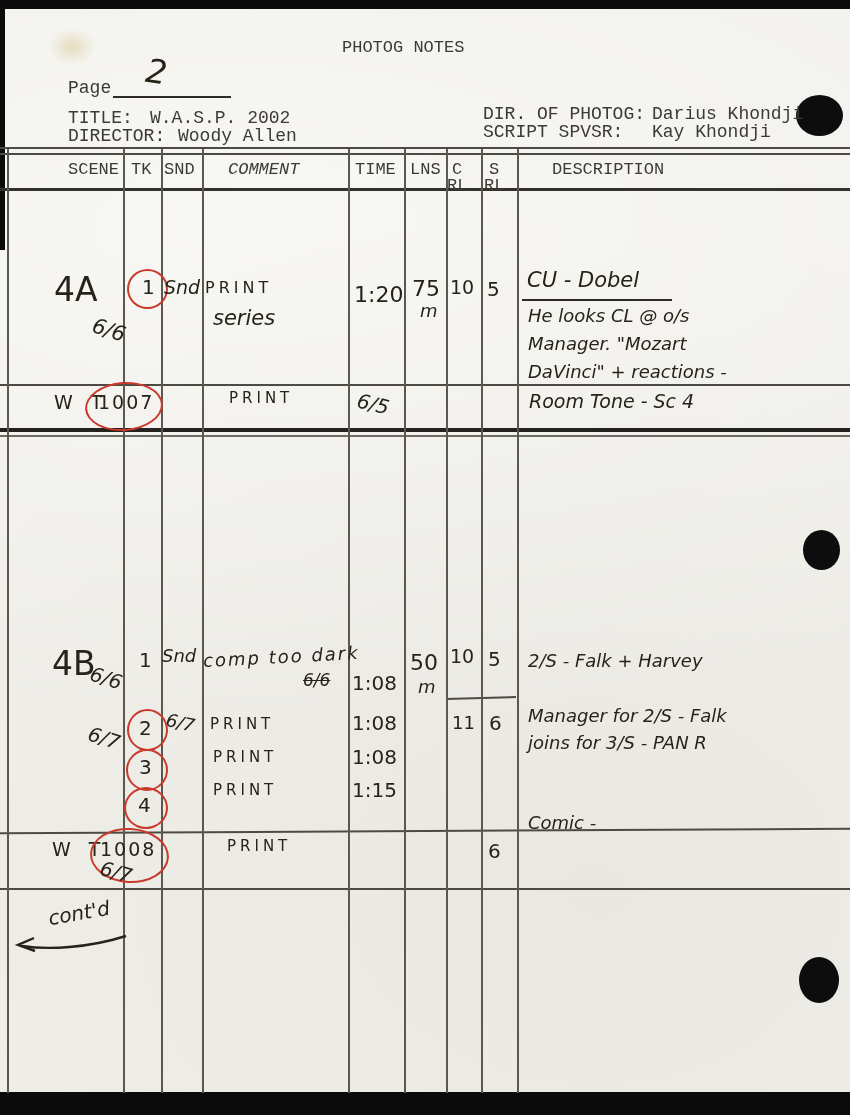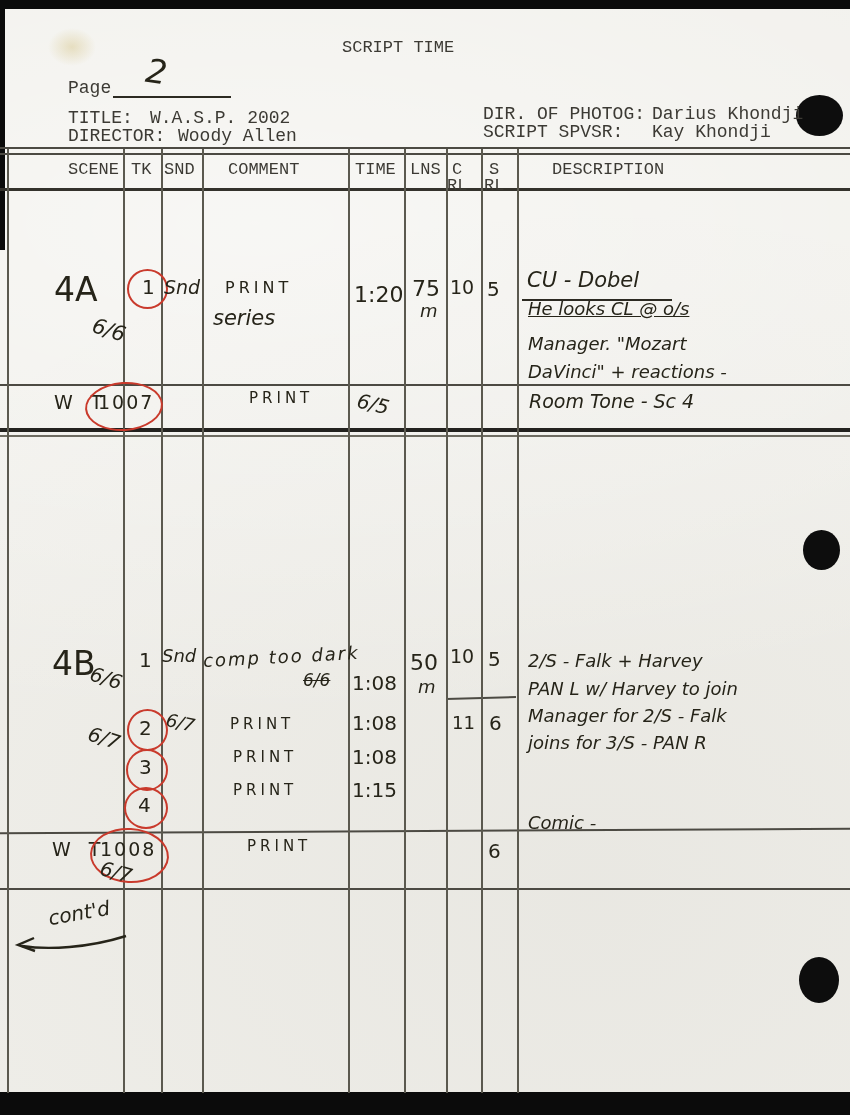--- a/index.html
+++ b/index.html
@@ -13,40 +13,40 @@
     radial-gradient(1200px 500px at 30% 20%,rgba(255,255,255,.5),rgba(0,0,0,0)),
     radial-gradient(900px 700px at 70% 80%,rgba(120,115,100,.06),rgba(0,0,0,0));}
   
   .typed{position:absolute;font-family:"Liberation Mono",monospace;color:#3c3a34;white-space:pre;}
   
   .hline{position:absolute;background:#4c4a43;height:2px;}
   .vline{position:absolute;background:#5b594f;width:2px;top:149px;height:944px;}
   
   .hw{position:absolute;color:#262419;white-space:pre;font-family:"DejaVu Sans",sans-serif;}
   .cur{font-style:italic;}
-  .caps{letter-spacing:4px;margin-left:20px;}
+  .caps{letter-spacing:4px;}
   .red{position:absolute;border:2.2px solid #c93a2c;border-radius:50%;}
   .strike{text-decoration:line-through;}
   .uline{position:absolute;background:#2c2a22;height:2px;}
 </style>
 </head>
 <body>
 
 <div id="page">
   <div class="tone"></div>
 
   <div class="bar" style="left:0;top:0;width:850px;height:9px;"></div>
   <div class="bar" style="left:0;top:1092px;width:850px;height:23px;"></div>
   <div class="bar" style="left:0;top:0;width:5px;height:250px;"></div>
   <div class="punch" style="left:796px;top:95px;width:47px;height:41px;"></div>
   <div class="punch" style="left:803px;top:530px;width:37px;height:40px;"></div>
   <div class="punch" style="left:799px;top:957px;width:40px;height:46px;"></div>
   <div class="stain" style="left:48px;top:28px;width:48px;height:38px;"></div>
 
-  <div class="typed" style="left:342px;top:38px;font-size:17px;">SCRIPT TIME</div>
+  <div class="typed" style="left:342px;top:38px;font-size:17px;">PHOTOG NOTES</div>
   <div class="typed" style="left:68px;top:78px;font-size:18px;">Page</div>
   <div class="hw cur" style="left:146px;top:52px;font-size:33px;transform:rotate(8deg);">2</div>
   <div class="uline" style="left:113px;top:96px;width:118px;height:1.5px;"></div>
 
   <div class="typed" style="left:68px;top:108px;font-size:18px;">TITLE:</div>
   <div class="typed" style="left:150px;top:108px;font-size:18px;">W.A.S.P. 2002</div>
   <div class="typed" style="left:68px;top:126px;font-size:18px;">DIRECTOR:</div>
   <div class="typed" style="left:178px;top:126px;font-size:18px;">Woody Allen</div>
   <div class="typed" style="left:483px;top:104px;font-size:18px;">DIR. OF PHOTOG:</div>
   <div class="typed" style="left:652px;top:104px;font-size:18px;">Darius Khondji</div>
@@ -69,21 +69,21 @@
   <div class="vline" style="left:202px;"></div>
   <div class="vline" style="left:348px;"></div>
   <div class="vline" style="left:404px;"></div>
   <div class="vline" style="left:446px;"></div>
   <div class="vline" style="left:481px;"></div>
   <div class="vline" style="left:517px;"></div>
 
   <div class="typed" style="left:68px;top:160px;font-size:17px;">SCENE</div>
   <div class="typed" style="left:131px;top:160px;font-size:17px;">TK</div>
   <div class="typed" style="left:164px;top:160px;font-size:17px;">SND</div>
-  <div class="typed" style="left:228px;top:160px;font-size:17px;">COMMENT</div>
+  <div class="typed" style="left:228px;top:160px;font-size:17px;font-style:italic;">COMMENT</div>
   <div class="typed" style="left:355px;top:160px;font-size:17px;">TIME</div>
   <div class="typed" style="left:410px;top:160px;font-size:17px;">LNS</div>
   <div class="typed" style="left:452px;top:160px;font-size:17px;">C</div>
   <div class="typed" style="left:447px;top:176px;font-size:17px;">RL</div>
   <div class="typed" style="left:489px;top:160px;font-size:17px;">S</div>
   <div class="typed" style="left:484px;top:176px;font-size:17px;">RL</div>
   <div class="typed" style="left:552px;top:160px;font-size:17px;">DESCRIPTION</div>
 
   <div class="hw" style="left:54px;top:270px;font-size:33px;">4A</div>
   <div class="hw cur" style="left:92px;top:318px;font-size:21px;transform:rotate(18deg);">6/6</div>
@@ -92,21 +92,21 @@
   <div class="hw cur" style="left:164px;top:276px;font-size:19px;">Snd</div>
   <div class="hw caps" style="left:205px;top:278px;font-size:16px;">PRINT</div>
   <div class="hw cur" style="left:213px;top:306px;font-size:21px;">series</div>
   <div class="hw" style="left:354px;top:282px;font-size:22px;">1:20</div>
   <div class="hw" style="left:412px;top:276px;font-size:22px;">75</div>
   <div class="hw cur" style="left:420px;top:300px;font-size:18px;">m</div>
   <div class="hw" style="left:450px;top:276px;font-size:19px;">10</div>
   <div class="hw" style="left:487px;top:277px;font-size:20px;">5</div>
   <div class="hw cur" style="left:527px;top:268px;font-size:21px;">CU - Dobel</div>
   <div class="uline" style="left:522px;top:299px;width:150px;"></div>
-  <div class="hw cur" style="left:528px;top:298px;font-size:18px;text-decoration:underline;">He looks CL @ o/s</div>
+  <div class="hw cur" style="left:528px;top:305px;font-size:18px;">He looks CL @ o/s</div>
   <div class="hw cur" style="left:528px;top:333px;font-size:18px;">Manager. "Mozart</div>
   <div class="hw cur" style="left:528px;top:361px;font-size:18px;">DaVinci" + reactions -</div>
 
   <div class="hw" style="left:54px;top:391px;font-size:19px;letter-spacing:6px;">W T</div>
   <div class="hw" style="left:98px;top:391px;font-size:19px;letter-spacing:2px;">1007</div>
   <div class="red" style="left:85px;top:382px;width:74px;height:45px;transform:rotate(-4deg);"></div>
   <div class="hw caps" style="left:229px;top:389px;font-size:15px;">PRINT</div>
   <div class="hw cur" style="left:357px;top:392px;font-size:20px;transform:rotate(14deg);">6/5</div>
   <div class="hw cur" style="left:529px;top:390px;font-size:19px;">Room Tone - Sc 4</div>
 
@@ -136,21 +136,20 @@
   <div class="hw" style="left:139px;top:755px;font-size:20px;">3</div>
   <div class="hw caps" style="left:213px;top:748px;font-size:15px;">PRINT</div>
   <div class="hw" style="left:352px;top:745px;font-size:20px;">1:08</div>
 
   <div class="red" style="left:124px;top:787px;width:40px;height:38px;"></div>
   <div class="hw" style="left:138px;top:793px;font-size:20px;">4</div>
   <div class="hw caps" style="left:213px;top:781px;font-size:15px;">PRINT</div>
   <div class="hw" style="left:352px;top:778px;font-size:20px;">1:15</div>
 
   <div class="hw cur" style="left:528px;top:650px;font-size:18px;">2/S - Falk + Harvey</div>
-  <div class="hw cur" style="left:528px;top:678px;font-size:18px;">PAN L w/ Harvey to join</div>
   <div class="hw cur" style="left:528px;top:705px;font-size:18px;">Manager for 2/S - Falk</div>
   <div class="hw cur" style="left:528px;top:732px;font-size:18px;">joins for 3/S - PAN R</div>
   <div class="hw cur" style="left:528px;top:812px;font-size:18px;">Comic -</div>
 
   <div class="hw" style="left:52px;top:838px;font-size:19px;letter-spacing:6px;">W T</div>
   <div class="hw" style="left:100px;top:838px;font-size:19px;letter-spacing:2px;">1008</div>
   <div class="red" style="left:90px;top:828px;width:75px;height:51px;transform:rotate(3deg);"></div>
   <div class="hw cur" style="left:100px;top:860px;font-size:20px;transform:rotate(15deg);">6/7</div>
   <div class="hw caps" style="left:227px;top:837px;font-size:15px;">PRINT</div>
   <div class="hw" style="left:488px;top:839px;font-size:20px;">6</div>

